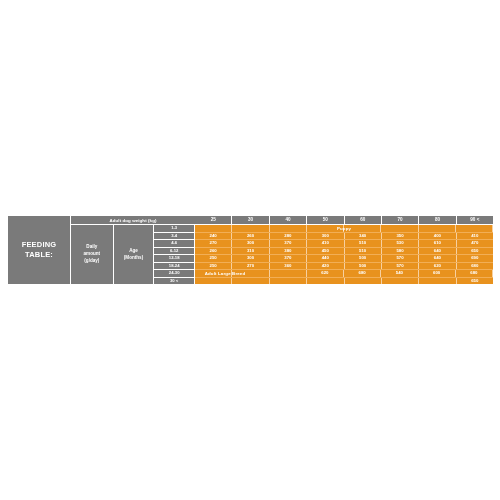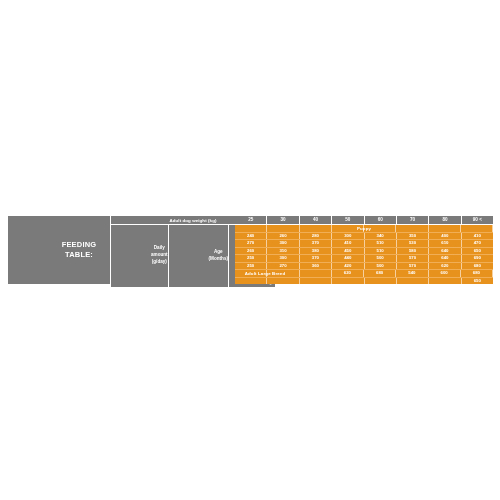--- a/index.html
+++ b/index.html
@@ -6,21 +6,21 @@
   body{
     width:500px;height:500px;background:#ffffff;
     font-family:"Liberation Sans",sans-serif;
     overflow:hidden;position:relative;
   }
   #table-wrap{
     position:absolute;left:8px;top:216px;width:485px;height:68px;
     display:flex;flex-direction:row;
   }
   
-  .gray{background:#7a7a7a;color:#ffffff;padding-left:40px;}
+  .gray{background:#7a7a7a;color:#ffffff;}
   #feeding-label{
     width:62px;display:flex;align-items:center;justify-content:center;
     text-align:center;font-weight:bold;font-size:7.5px;line-height:1.35;
     letter-spacing:.2px;border-right:1px solid #ffffff;
   }
   #daily-col,#age-col{
     width:42px;display:flex;align-items:center;justify-content:center;
     text-align:center;font-weight:bold;font-size:4.6px;line-height:1.5;
     border-right:1px solid #ffffff;
   }

